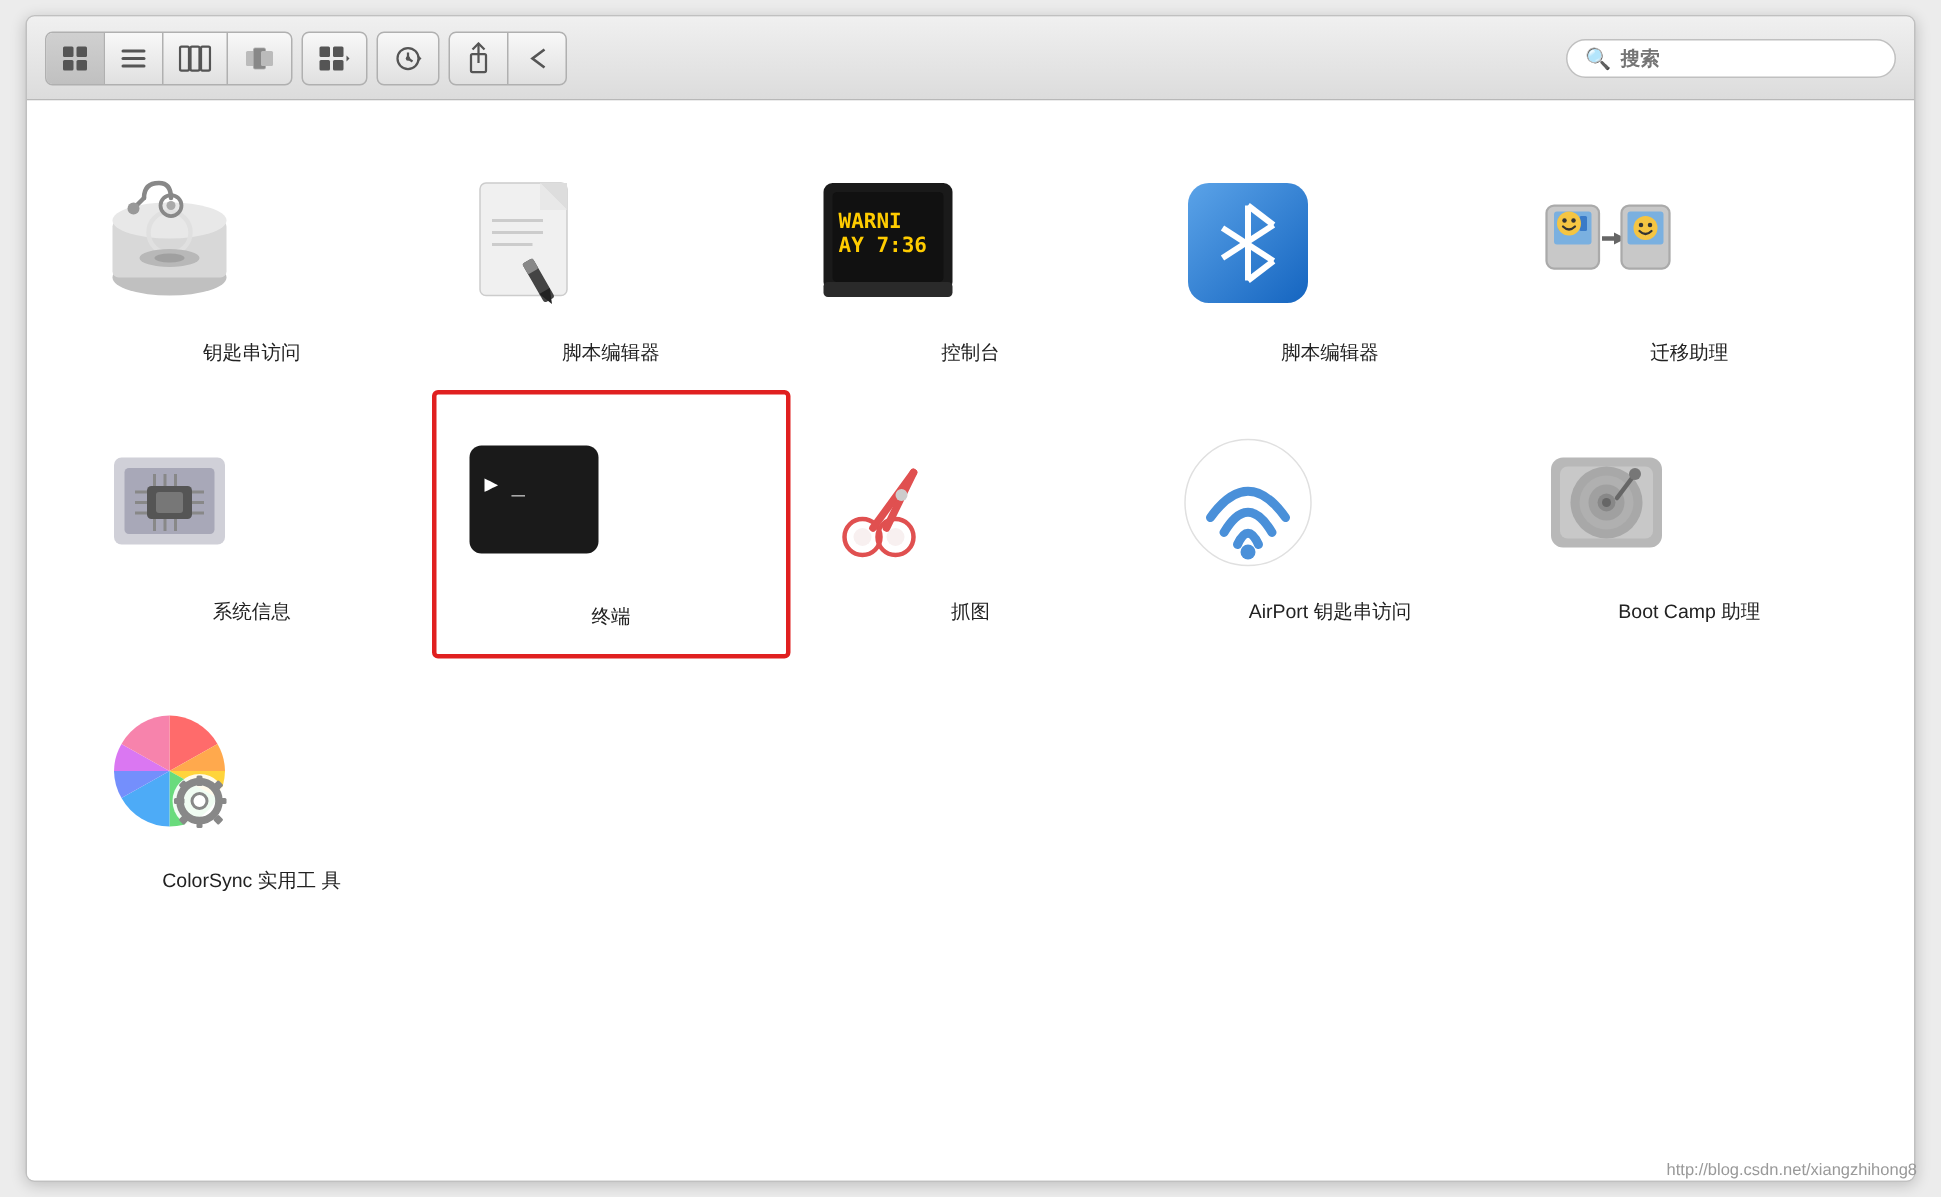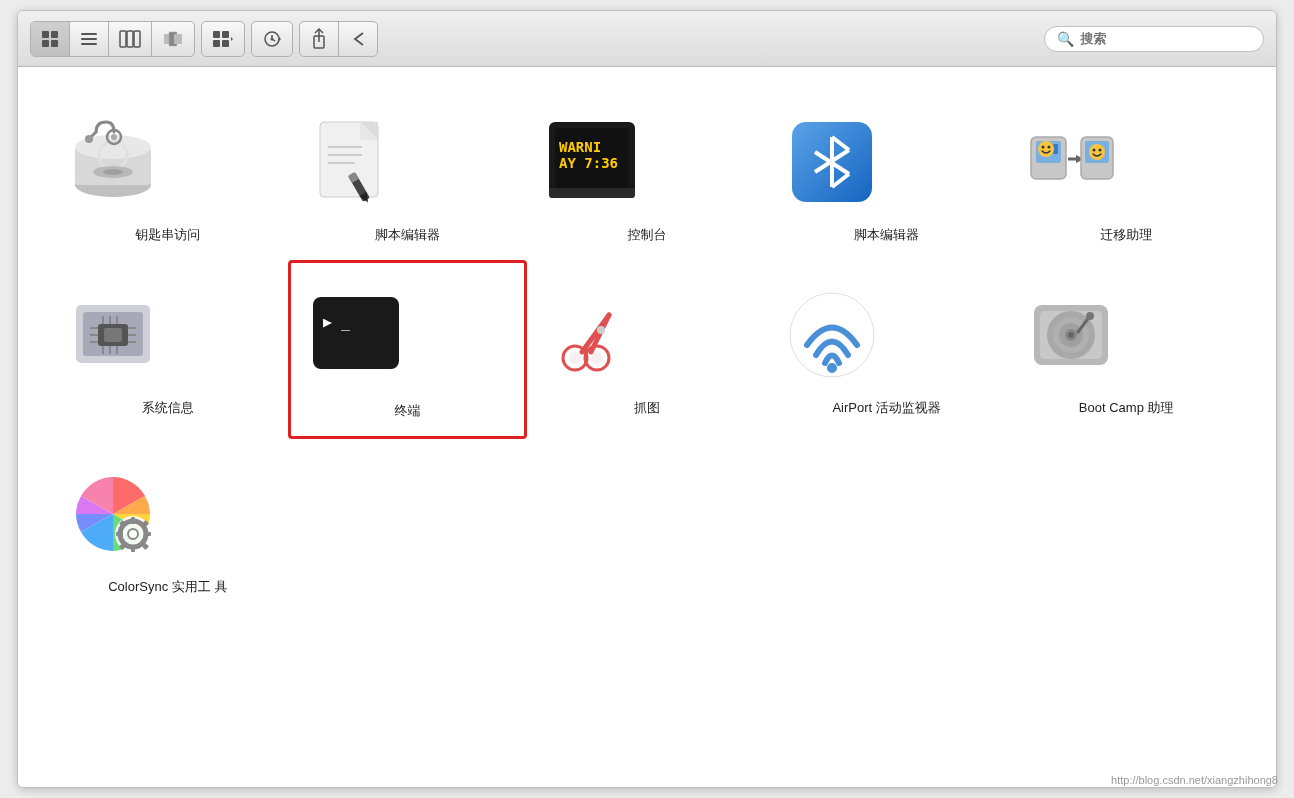--- a/index.html
+++ b/index.html
@@ -377,21 +377,21 @@
         <div class="app-icon">
           <svg width="90" height="90" viewBox="0 0 90 90">
             <circle cx="45" cy="45" r="42" fill="white" stroke="#e0e0e0" stroke-width="1"></circle>
 
             <path d="M20 55 Q45 20 70 55" fill="none" stroke="#4a90d9" stroke-width="6" stroke-linecap="round"></path>
             <path d="M29 65 Q45 38 61 65" fill="none" stroke="#4a90d9" stroke-width="6" stroke-linecap="round"></path>
             <path d="M38 73 Q45 58 52 73" fill="none" stroke="#4a90d9" stroke-width="6" stroke-linecap="round"></path>
             <circle cx="45" cy="78" r="5" fill="#4a90d9"></circle>
           </svg>
         </div>
-        <span class="app-label">AirPort 活动监视器</span>
+        <span class="app-label">AirPort 钥匙串访问</span>
       </div>
 
       <div class="app-item">
         <div class="app-icon">
           <svg width="90" height="90" viewBox="0 0 90 90">
 
             <rect x="8" y="15" width="74" height="60" rx="8" fill="#b8b8b8"></rect>
             <rect x="14" y="21" width="62" height="48" rx="5" fill="#c8c8c8"></rect>
 
             <circle cx="45" cy="45" r="24" fill="#a8a8a8"></circle>

